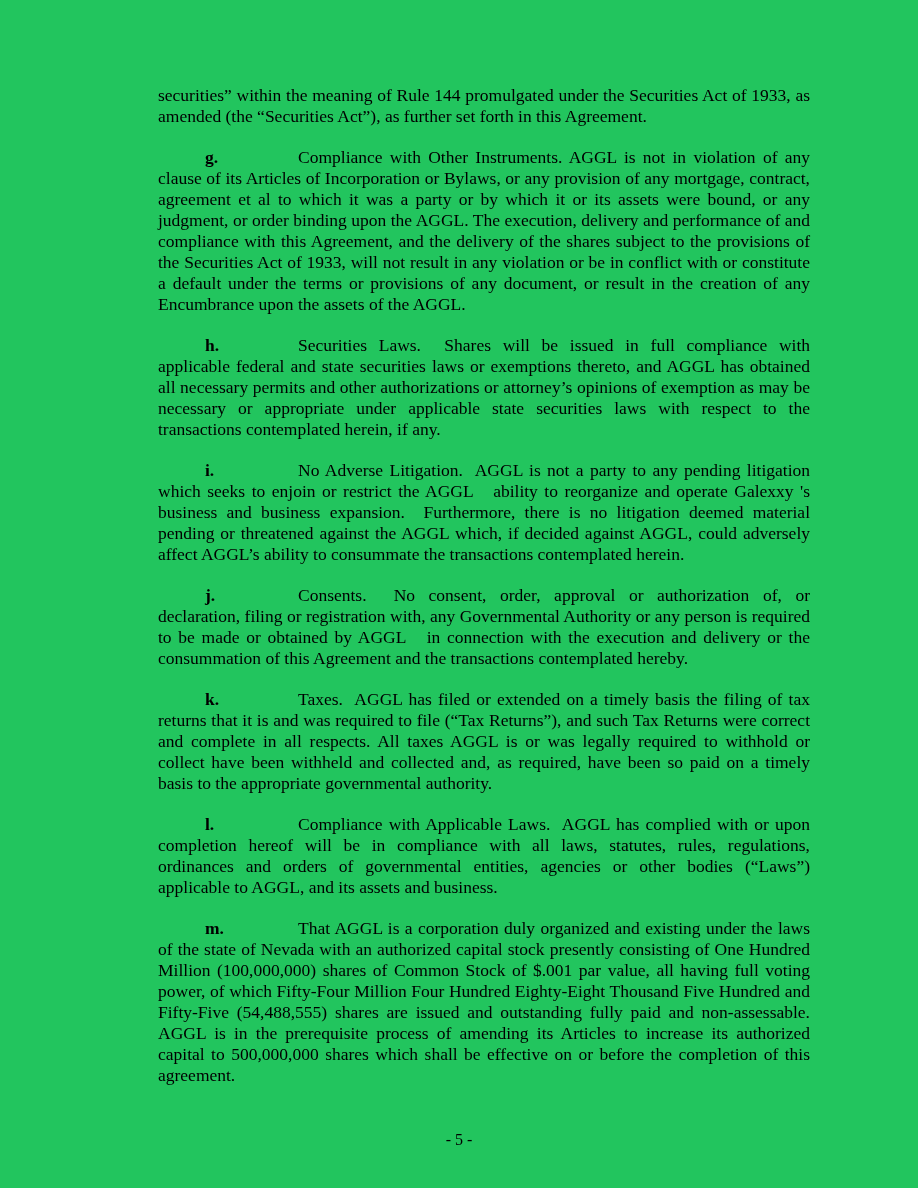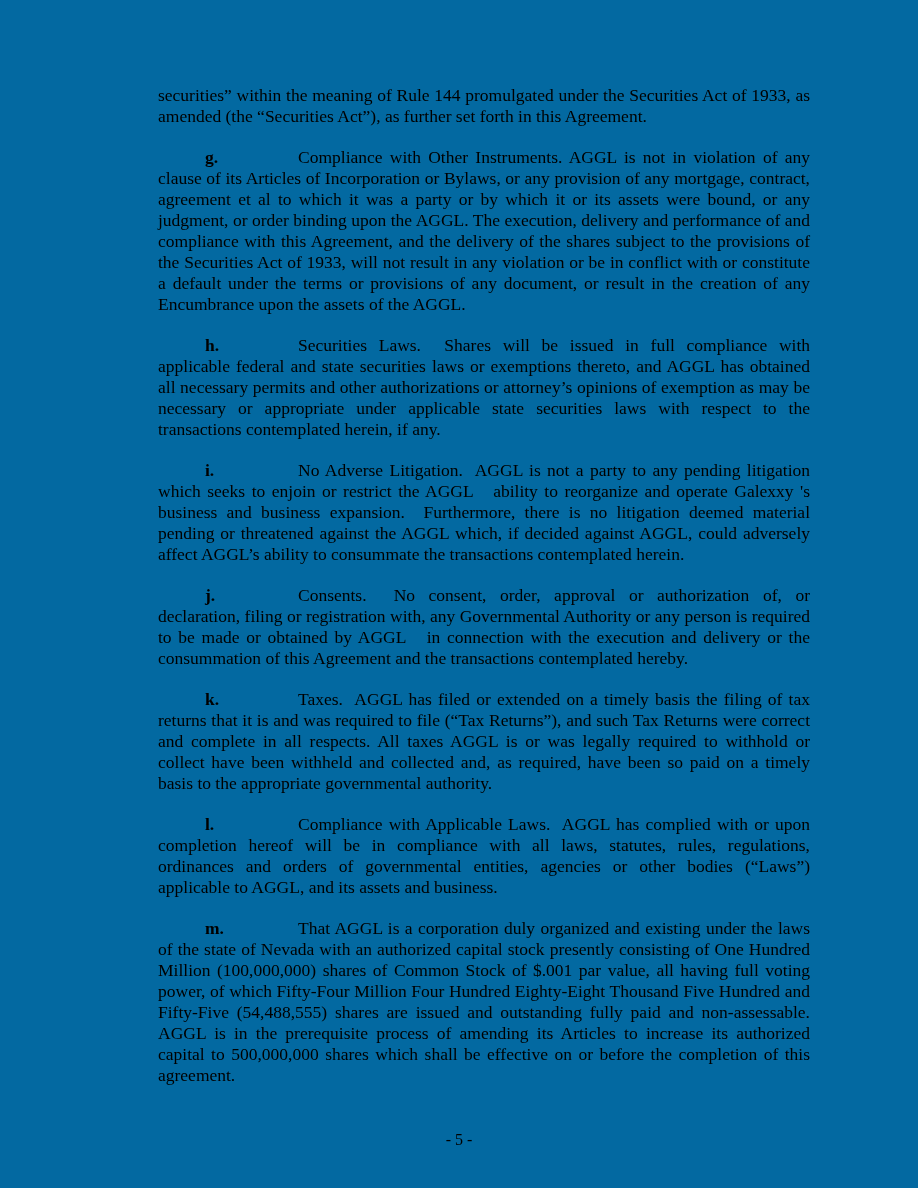--- a/index.html
+++ b/index.html
@@ -4,21 +4,21 @@
 <style>
   html, body {
     margin: 0;
     padding: 0;
     background: #ffffff;
   }
   .page {
     position: relative;
     width: 918px;
     height: 1188px;
-    background: #0369a1;
+    background: #22c55e;
     color: #000000;
     font-family: "Liberation Serif", serif;
     overflow: hidden;
   }
   .content {
     position: absolute;
     left: 158px;
     top: 85px;
     width: 652px;
   }

